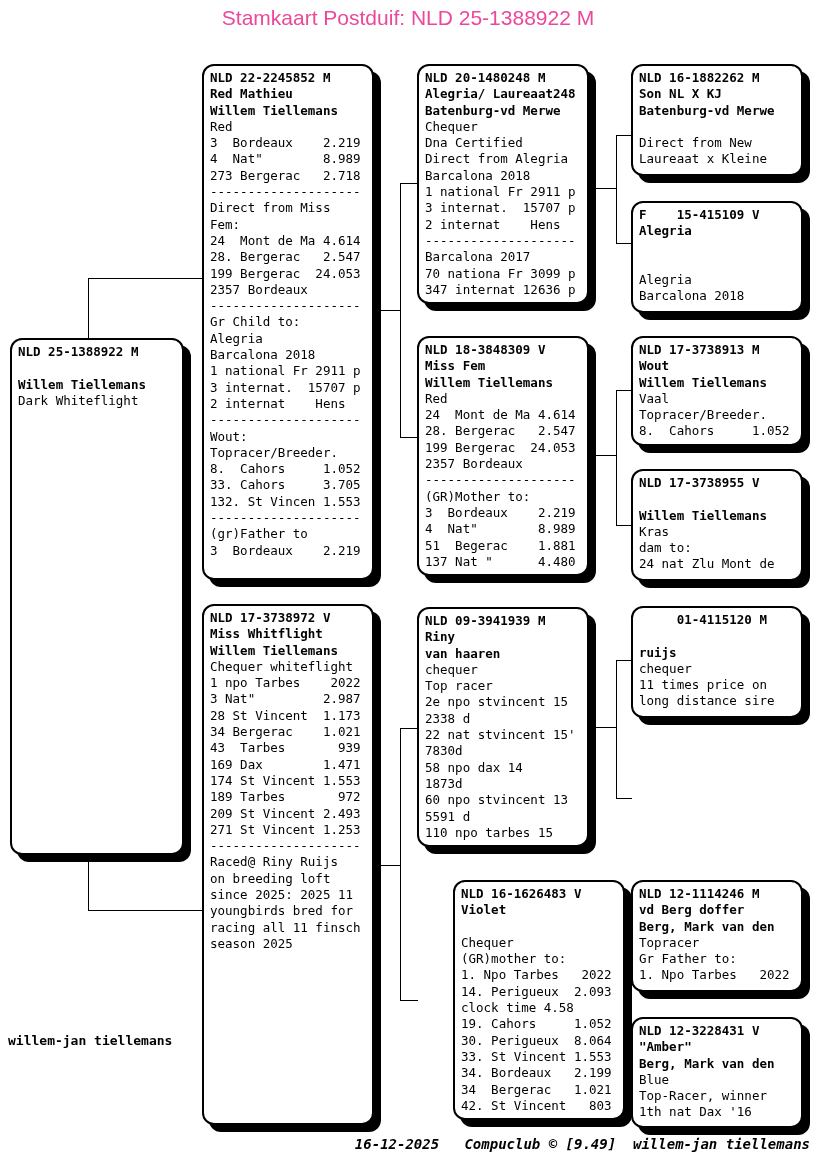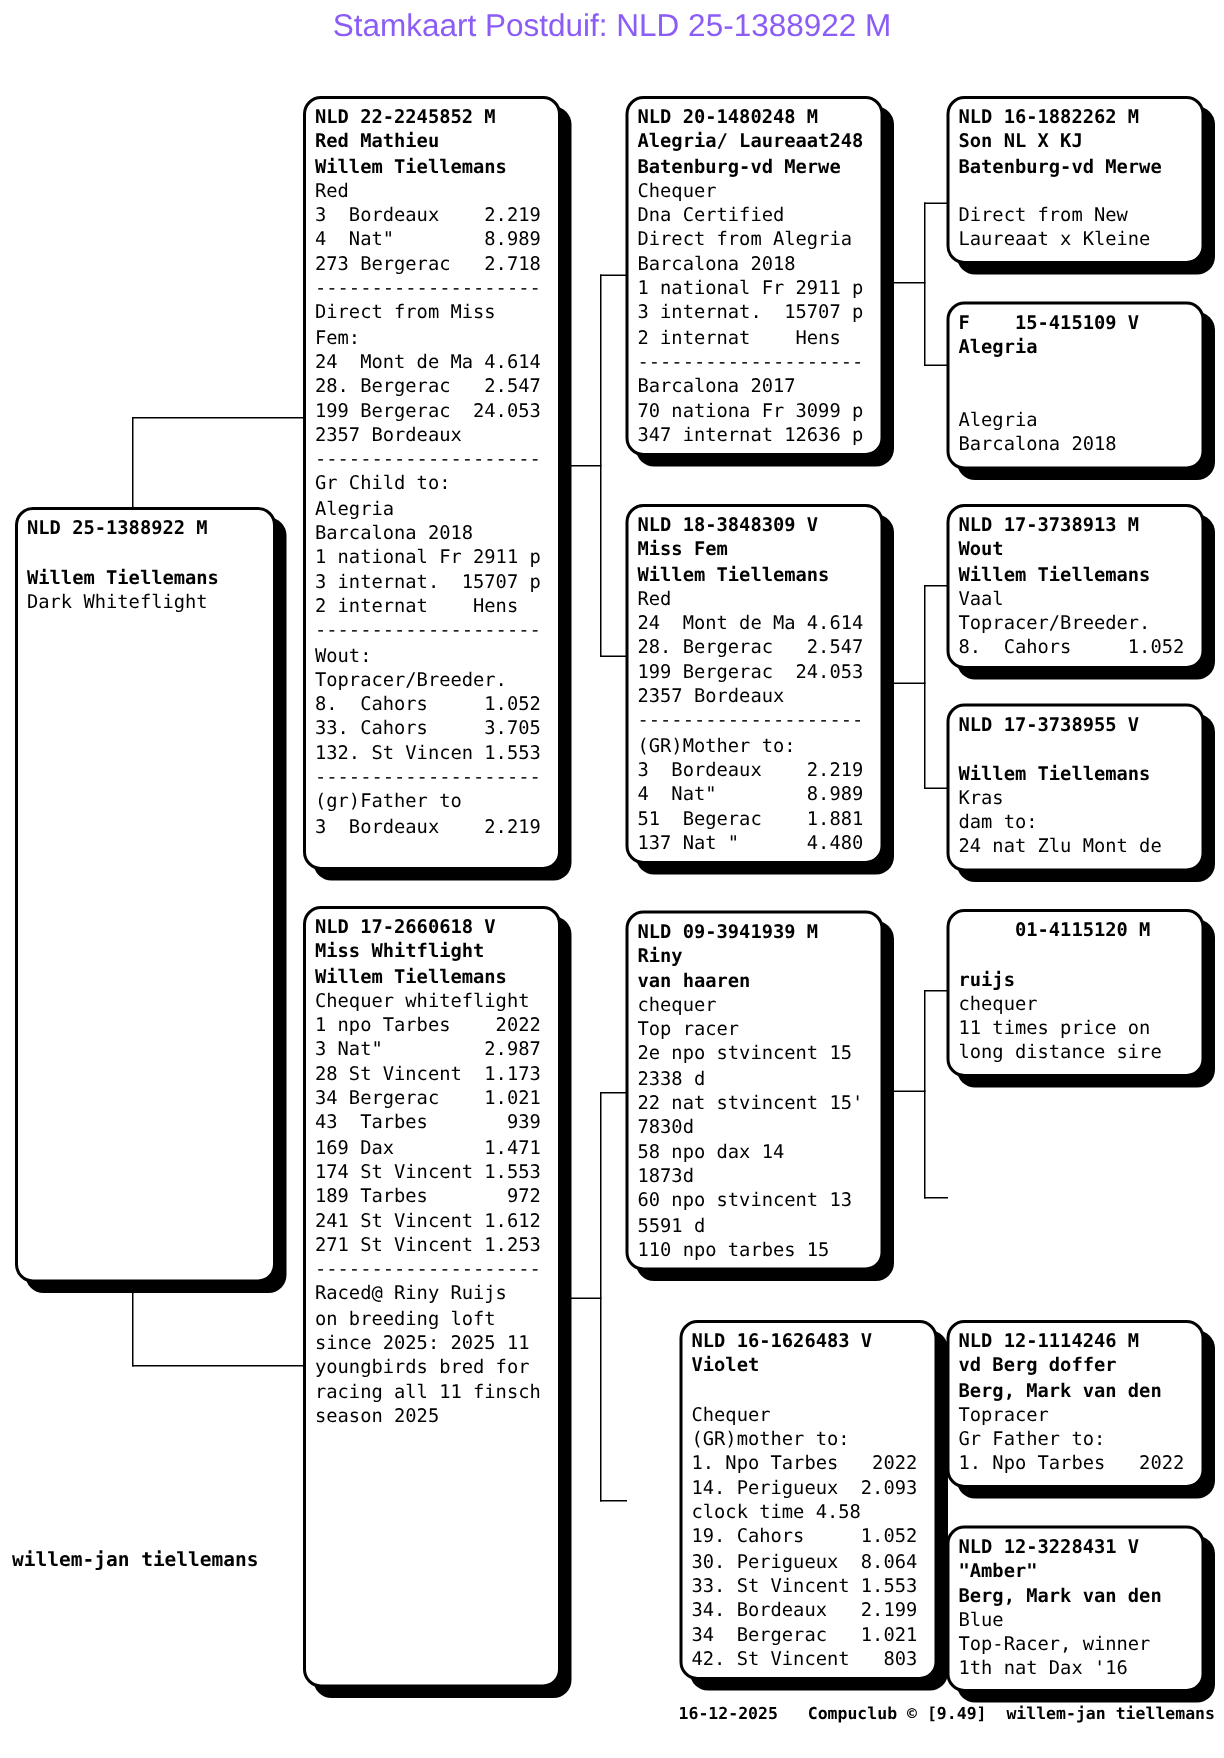--- a/index.html
+++ b/index.html
@@ -1,28 +1,28 @@
 <!DOCTYPE html>
 <html><head>
 <meta charset="utf-8">
 <style>
   html,body{margin:0;padding:0;background:#fff;}
   #stage{position:relative;width:816px;height:1172px;background:#fff;overflow:hidden;
          font-family:"DejaVu Sans Mono","Liberation Mono",monospace;color:#000;}
   .title{position:absolute;top:6px;left:0;width:816px;text-align:center;
-         font-family:"Liberation Sans","DejaVu Sans",sans-serif;font-size:21px;color:#8b5cf6;}
+         font-family:"Liberation Sans","DejaVu Sans",sans-serif;font-size:21px;color:#ec4899;}
   .pbox{position:absolute;background:#fff;border:2px solid #000;border-radius:12px;
         box-shadow:7px 7px 0 #000;padding:4px 6px;box-sizing:border-box;z-index:2;overflow:hidden;}
   .ln{white-space:pre;font-size:12.5px;height:16.3px;line-height:16.3px;}
   .b{font-weight:bold;}
   .i{}
   .seg{position:absolute;background:#000;z-index:1;}
   .watermark{position:absolute;left:8px;top:1033px;font-size:13px;font-weight:bold;white-space:pre;}
-  .footer{position:absolute;right:6px;top:1136px;font-size:11px;font-weight:bold;
-          white-space:pre;}
+  .footer{position:absolute;right:6px;top:1136px;font-size:14px;font-weight:bold;
+          font-style:italic;white-space:pre;}
 </style>
 </head>
 <body>
 
 <div id="stage">
   <div class="title">Stamkaart Postduif: NLD 25-1388922 M</div>
   <div class="watermark">willem-jan tiellemans</div>
   <div class="footer">16-12-2025   Compuclub © [9.49]  willem-jan tiellemans</div>
 <div class="seg" style="left: 88px; top: 278px; width: 1px; height: 61px;"></div>
     <div class="seg" style="left: 88px; top: 278px; width: 115px; height: 1px;"></div>
@@ -84,33 +84,33 @@
       <div class="ln">Wout:</div>
       <div class="ln">Topracer/Breeder.</div>
       <div class="ln">8.  Cahors     1.052</div>
       <div class="ln">33. Cahors     3.705</div>
       <div class="ln">132. St Vincen 1.553</div>
       <div class="ln">--------------------</div>
       <div class="ln">(gr)Father to</div>
       <div class="ln">3  Bordeaux    2.219</div>
     </div>
     <div class="pbox" style="left: 202px; top: 604px; width: 172px; height: 521px;">
-      <div class="ln b">NLD 17-2660618 V</div>
+      <div class="ln b">NLD 17-3738972 V</div>
       <div class="ln b i">Miss Whitflight</div>
       <div class="ln b">Willem Tiellemans</div>
       <div class="ln">Chequer whiteflight</div>
       <div class="ln">1 npo Tarbes    2022</div>
       <div class="ln">3 Nat"         2.987</div>
       <div class="ln">28 St Vincent  1.173</div>
       <div class="ln">34 Bergerac    1.021</div>
       <div class="ln">43  Tarbes       939</div>
       <div class="ln">169 Dax        1.471</div>
       <div class="ln">174 St Vincent 1.553</div>
       <div class="ln">189 Tarbes       972</div>
-      <div class="ln">241 St Vincent 1.612</div>
+      <div class="ln">209 St Vincent 2.493</div>
       <div class="ln">271 St Vincent 1.253</div>
       <div class="ln">--------------------</div>
       <div class="ln">Raced@ Riny Ruijs</div>
       <div class="ln">on breeding loft</div>
       <div class="ln">since 2025: 2025 11</div>
       <div class="ln">youngbirds bred for</div>
       <div class="ln">racing all 11 finsch</div>
       <div class="ln">season 2025</div>
     </div>
     <div class="pbox" style="left: 417px; top: 64px; width: 172px; height: 240px;">

